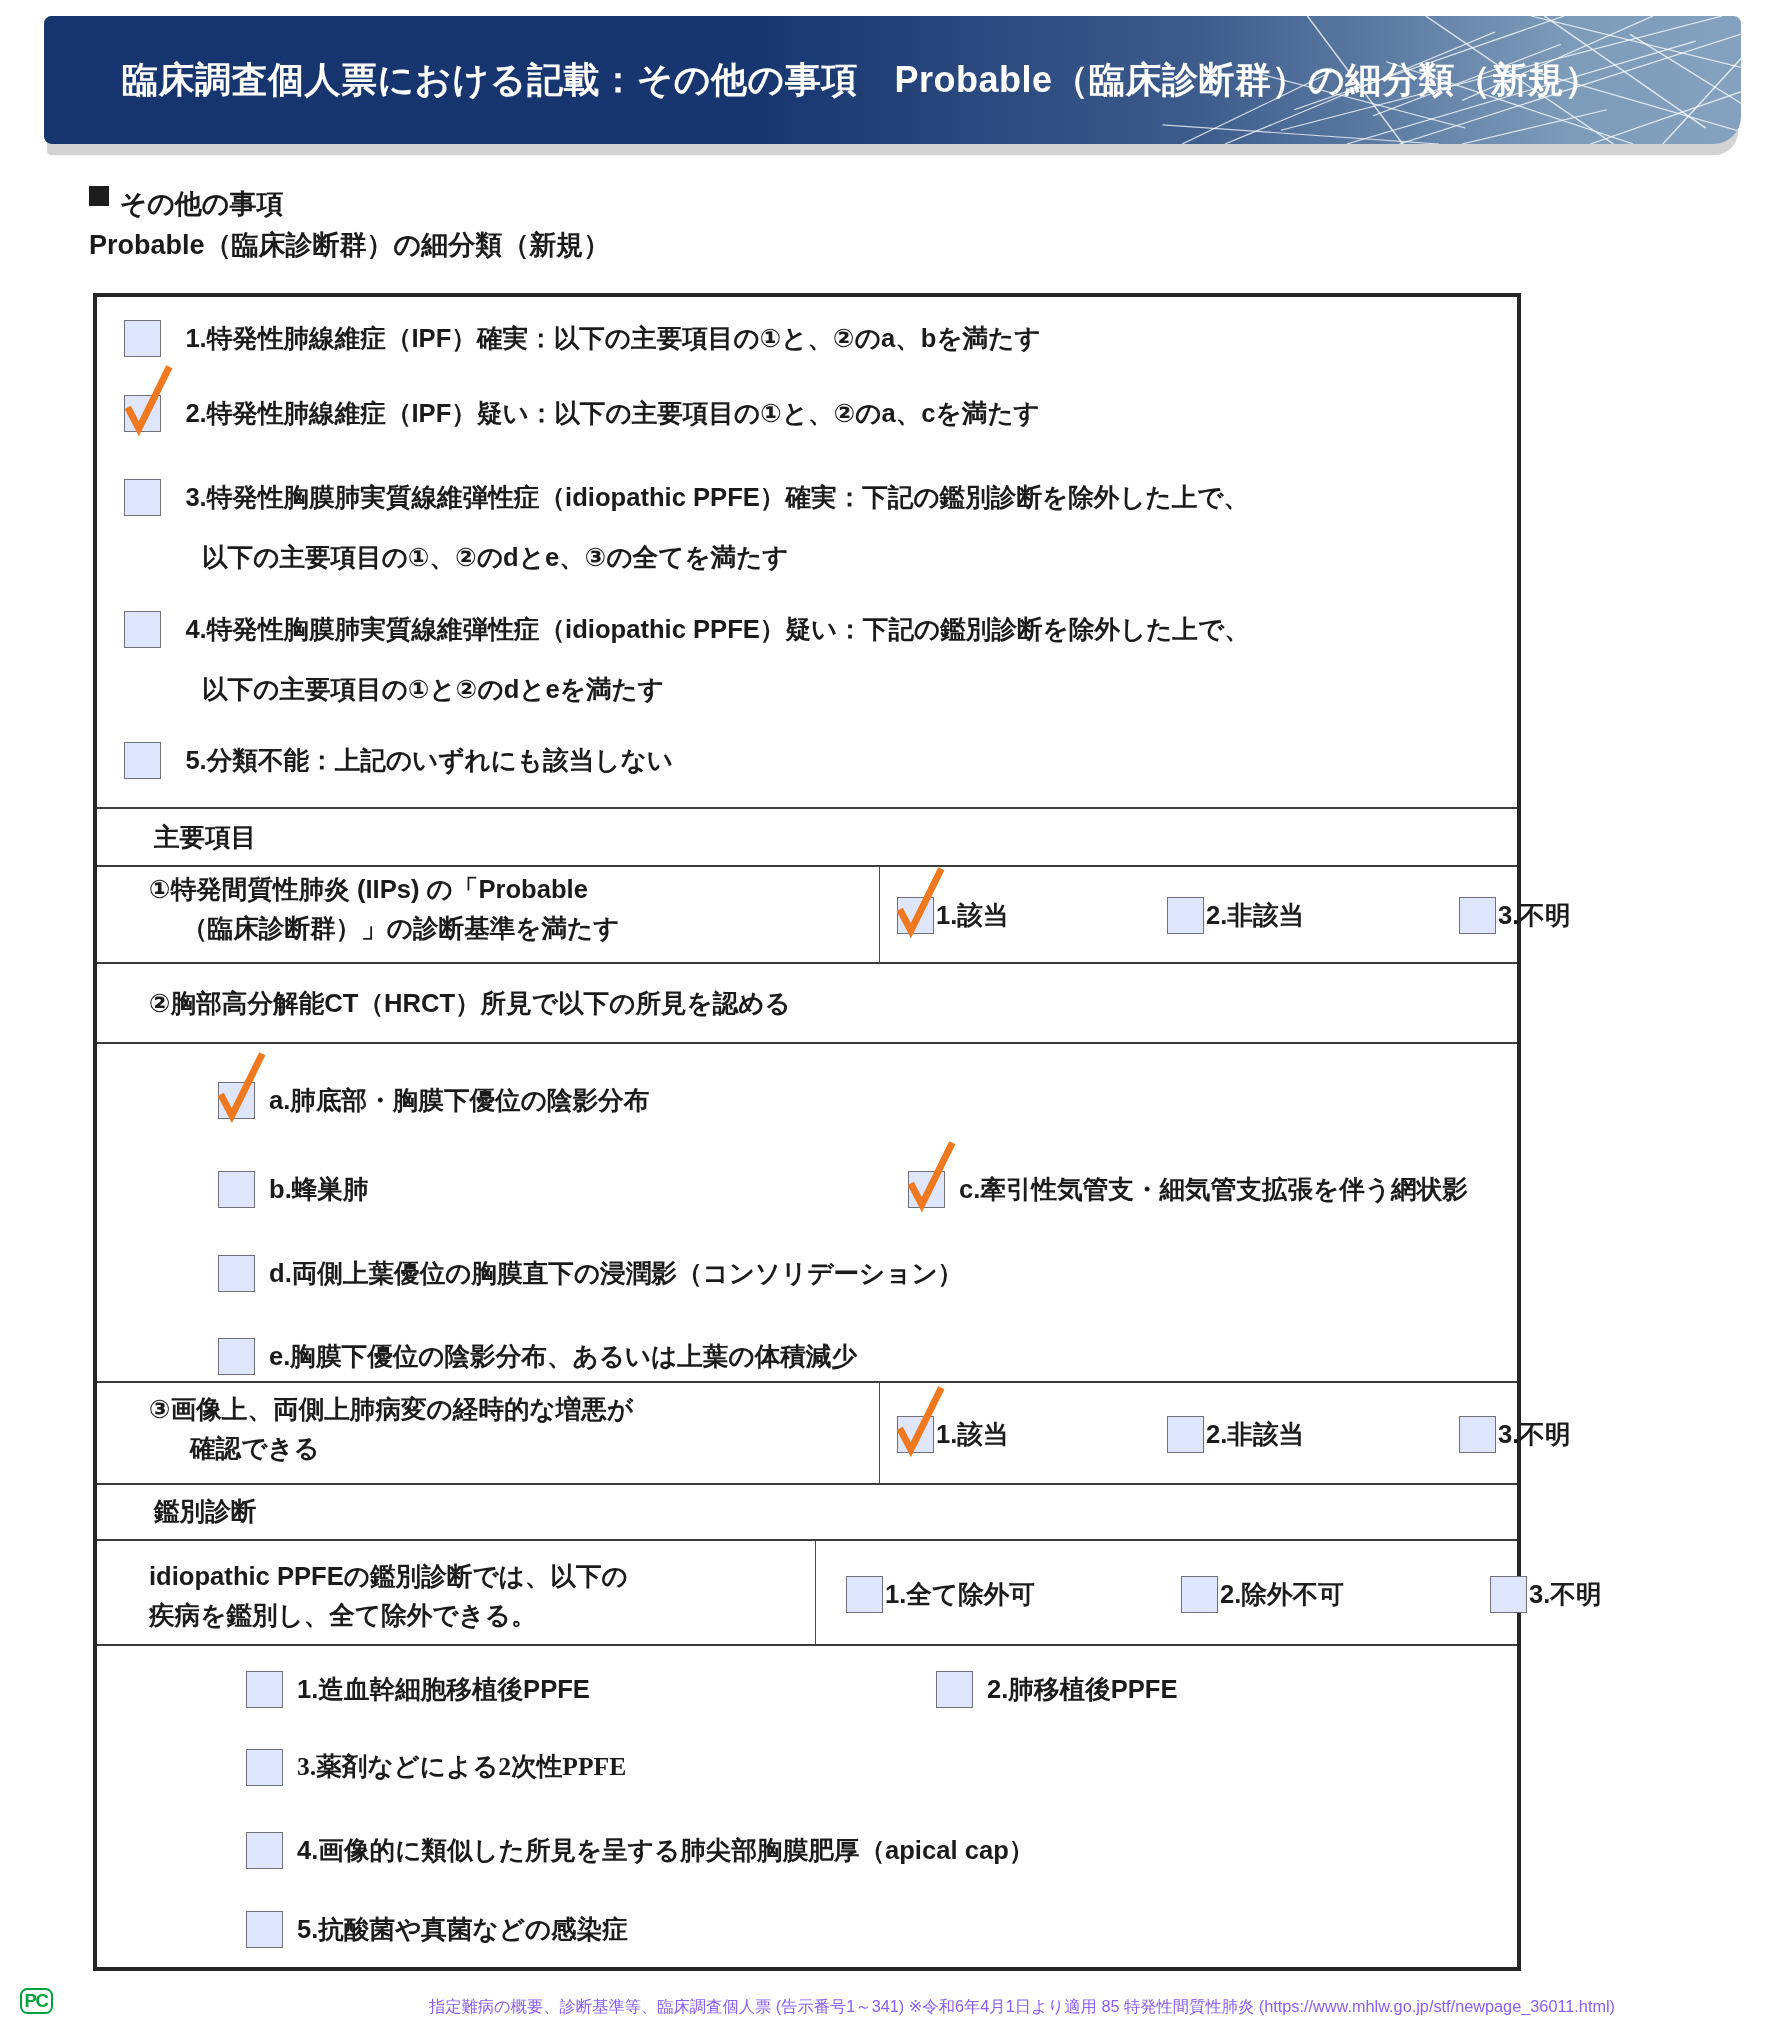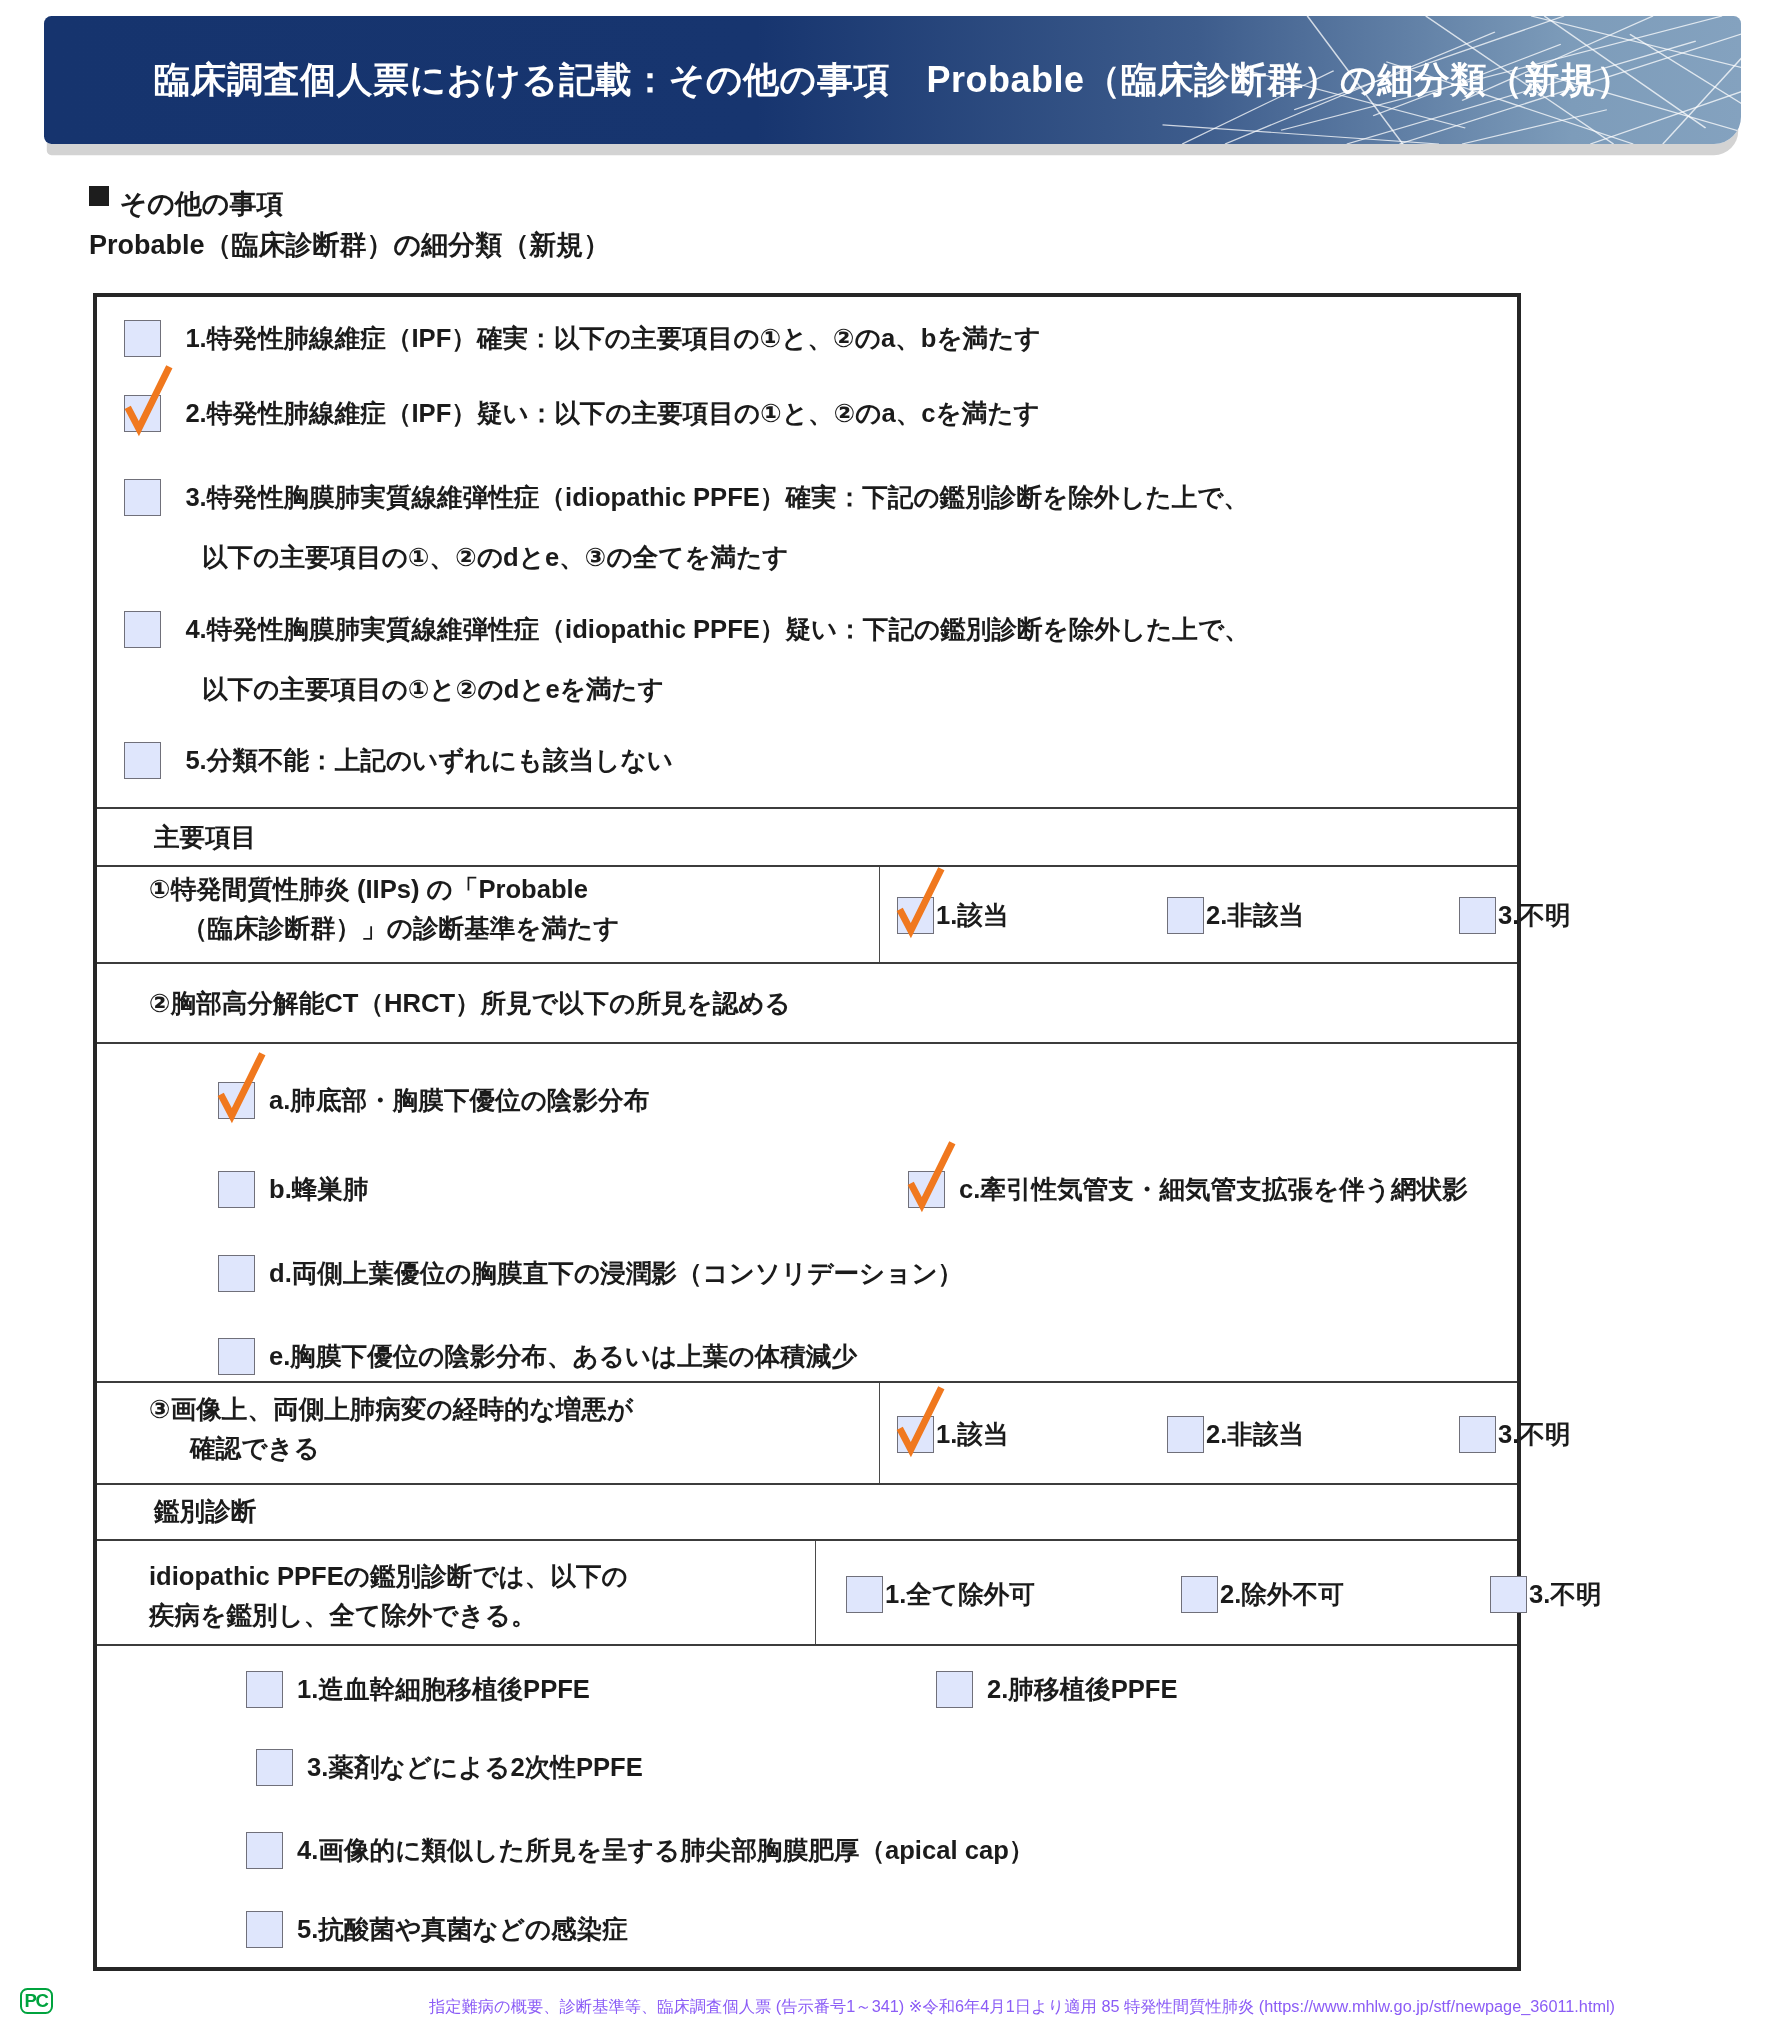--- a/index.html
+++ b/index.html
@@ -4,21 +4,21 @@
 <style>
   html,body{margin:0;padding:0;background:#ffffff;}
   #page{position:relative;width:1784px;height:2035px;background:#ffffff;overflow:hidden;
         font-family:"Liberation Sans","DejaVu Sans",sans-serif;color:#1b1b1b;}
 
   
   .banner{position:absolute;left:44px;top:16px;width:1697px;height:128px;
           border-radius:7.4px 7.4px 27px 7.4px;
           background:linear-gradient(90deg,#16346e 0%,#17356f 42%,#3d5c8c 68%,#7d9cba 90%,#84a2bf 100%);
           box-shadow:0 14px 0 -2.8px #d3d3d3;overflow:hidden;}
-  .banner-title{position:relative;z-index:2;line-height:128px;padding-left:110px;
+  .banner-title{position:relative;z-index:2;line-height:128px;padding-left:78px;
                 font-size:36px;font-weight:700;color:#ffffff;white-space:nowrap;letter-spacing:0.5px;}
   .mesh{position:absolute;right:-14px;top:0;width:790px;height:128px;z-index:1;}
   .mesh line{stroke:#ffffff;stroke-opacity:.75;stroke-width:2.6;}
 
   
   .sub1{position:absolute;left:89px;top:186px;display:flex;align-items:flex-start;gap:10.2px;}
   .sq{width:20.4px;height:20.4px;background:#1d1d1d;flex:0 0 auto;}
   .sub-text{font-size:27px;font-weight:700;}
   .sub2{position:absolute;left:89px;top:227px;font-size:27px;font-weight:700;}
 
@@ -286,21 +286,21 @@
           
         </span>
         <span class="lbl">1.造血幹細胞移植後PPFE</span>
       </div>
       <div class="item g30" style="left:839px;top:23px;">
         <span class="cb">
           
         </span>
         <span class="lbl">2.肺移植後PPFE</span>
       </div>
-      <div class="item g30" style="left:159px;top:101px;">
+      <div class="item g30" style="left:149px;top:101px;font-family:Liberation Serif, serif;">
         <span class="cb">
           
         </span>
         <span class="lbl">3.薬剤などによる2次性PPFE</span>
       </div>
       <div class="item g30" style="left:149px;top:184px;">
         <span class="cb">
           
         </span>
         <span class="lbl">4.画像的に類似した所見を呈する肺尖部胸膜肥厚（apical cap）</span>

